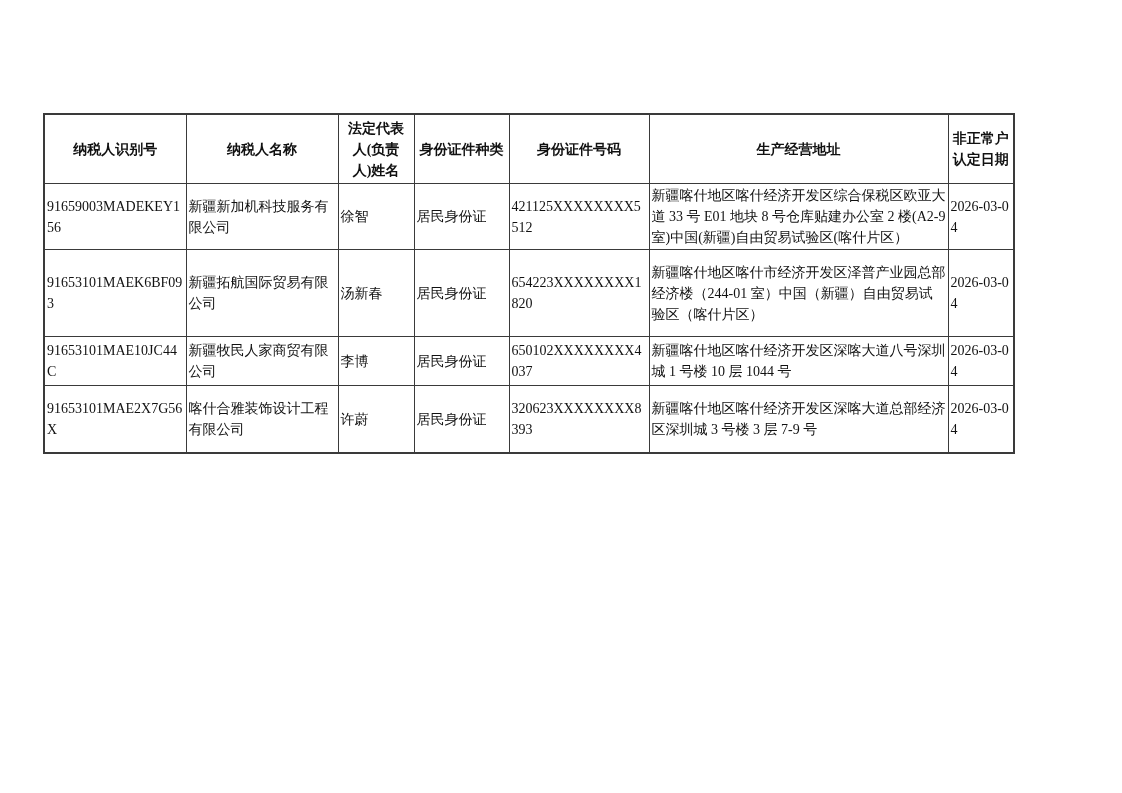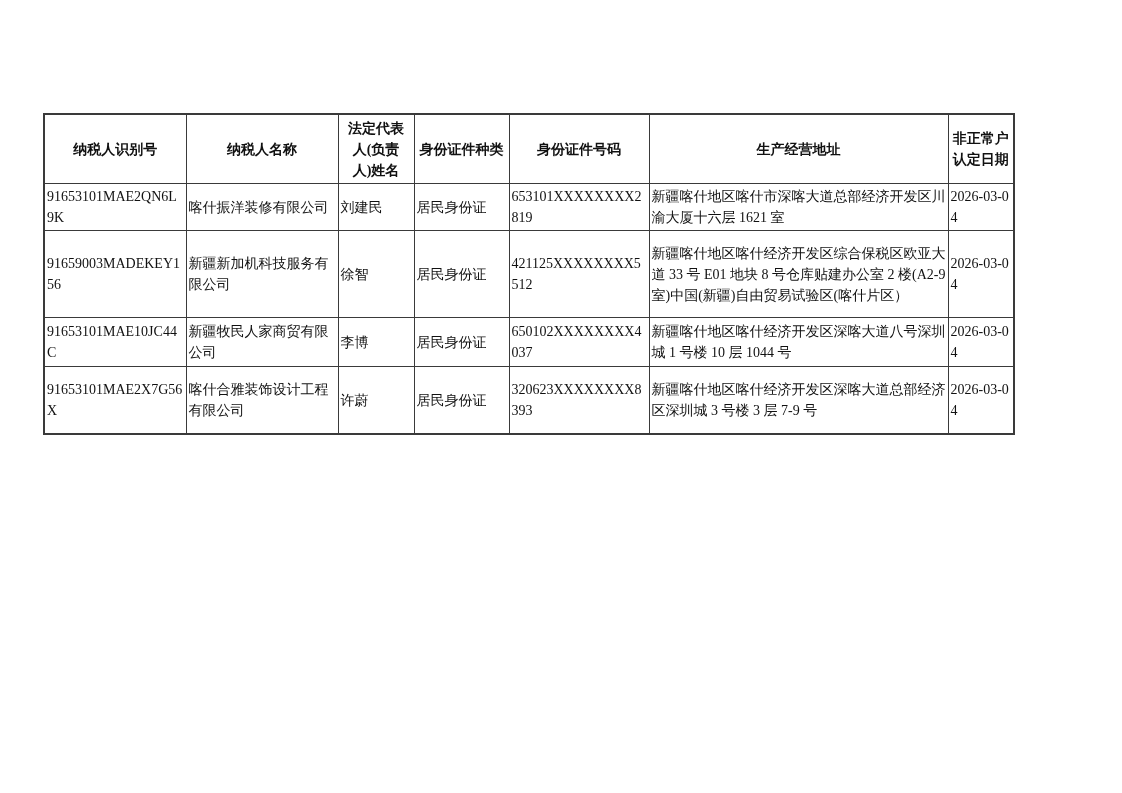--- a/index.html
+++ b/index.html
@@ -80,44 +80,44 @@
 人(负责
 人)姓名</th>
         <th>身份证件种类</th>
         <th>身份证件号码</th>
         <th>生产经营地址</th>
         <th>非正常户
 认定日期</th>
       </tr>
     </thead>
     <tbody id="table-body">
-  <tr>
-    <td>91653101MAE2QN6L9K</td>
-    <td>喀什振洋装修有限公司</td>
-    <td>刘建民</td>
-    <td>居民身份证</td>
-    <td>653101XXXXXXXX2819</td>
-    <td>新疆喀什地区喀什市深喀大道总部经济开发区川渝大厦十六层 1621 室</td>
-    <td>2026-03-04</td>
-  </tr>
 
   <tr>
     <td>91659003MADEKEY156</td>
     <td>新疆新加机科技服务有限公司</td>
     <td>徐智</td>
     <td>居民身份证</td>
     <td>421125XXXXXXXX5512</td>
     <td>新疆喀什地区喀什经济开发区综合保税区欧亚大道 33 号 E01 地块 8 号仓库贴建办公室 2 楼(A2-9 室)中国(新疆)自由贸易试验区(喀什片区）</td>
     <td>2026-03-04</td>
   </tr>
 
 
 
 
 
+  <tr>
+    <td>91653101MAEK6BF093</td>
+    <td>新疆拓航国际贸易有限公司</td>
+    <td>汤新春</td>
+    <td>居民身份证</td>
+    <td>654223XXXXXXXX1820</td>
+    <td>新疆喀什地区喀什市经济开发区泽普产业园总部经济楼（244-01 室）中国（新疆）自由贸易试验区（喀什片区）</td>
+    <td>2026-03-04</td>
+  </tr>
 
   <tr>
     <td>91653101MAE10JC44C</td>
     <td>新疆牧民人家商贸有限公司</td>
     <td>李博</td>
     <td>居民身份证</td>
     <td>650102XXXXXXXX4037</td>
     <td>新疆喀什地区喀什经济开发区深喀大道八号深圳城 1 号楼 10 层 1044 号</td>
     <td>2026-03-04</td>
   </tr>

